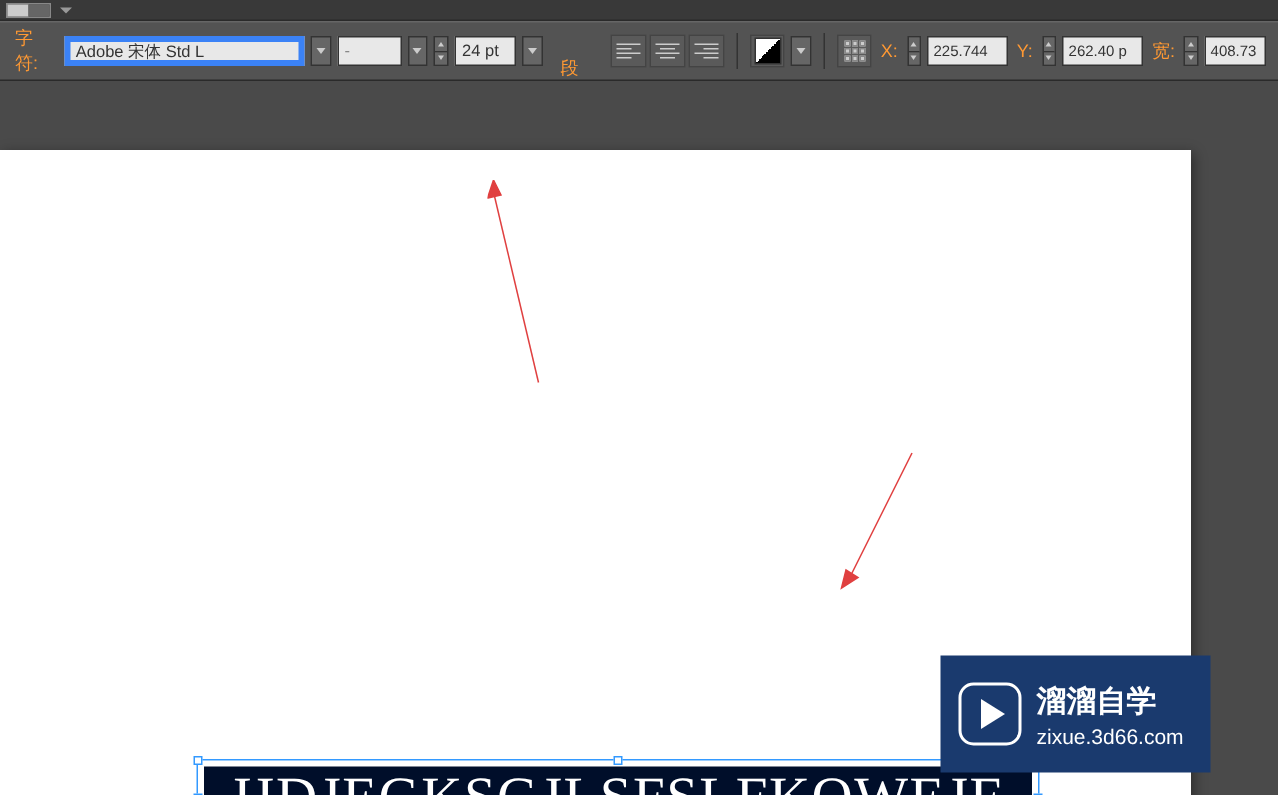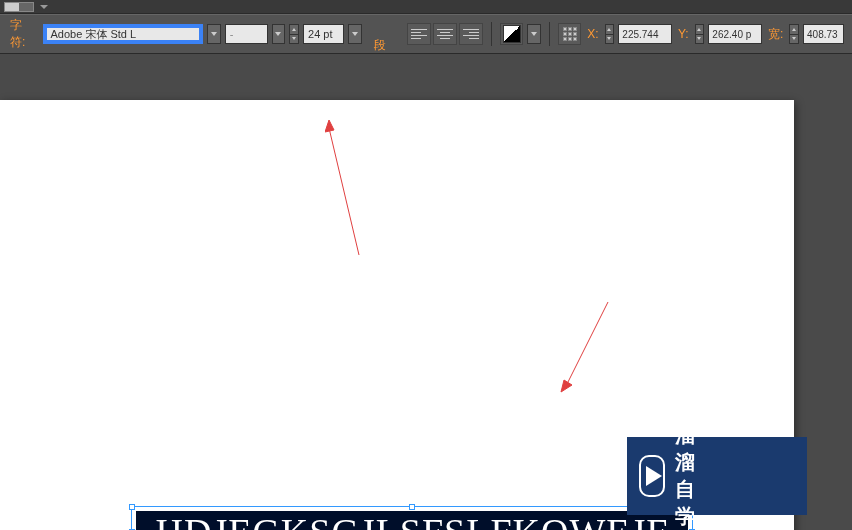--- a/index.html
+++ b/index.html
@@ -300,21 +300,21 @@
     .play-triangle {
       width: 0;
       height: 0;
       border-top: 10px solid transparent;
       border-bottom: 10px solid transparent;
       border-left: 16px solid #fff;
       margin-left: 4px;
     }
     .watermark-text {
       display: flex;
-      flex-direction: row;
+      flex-direction: column;
       gap: 2px;
     }
     .watermark-title {
       color: #fff;
       font-size: 20px;
       font-weight: bold;
     }
     .watermark-url {
       color: #fff;
       font-size: 14px;

